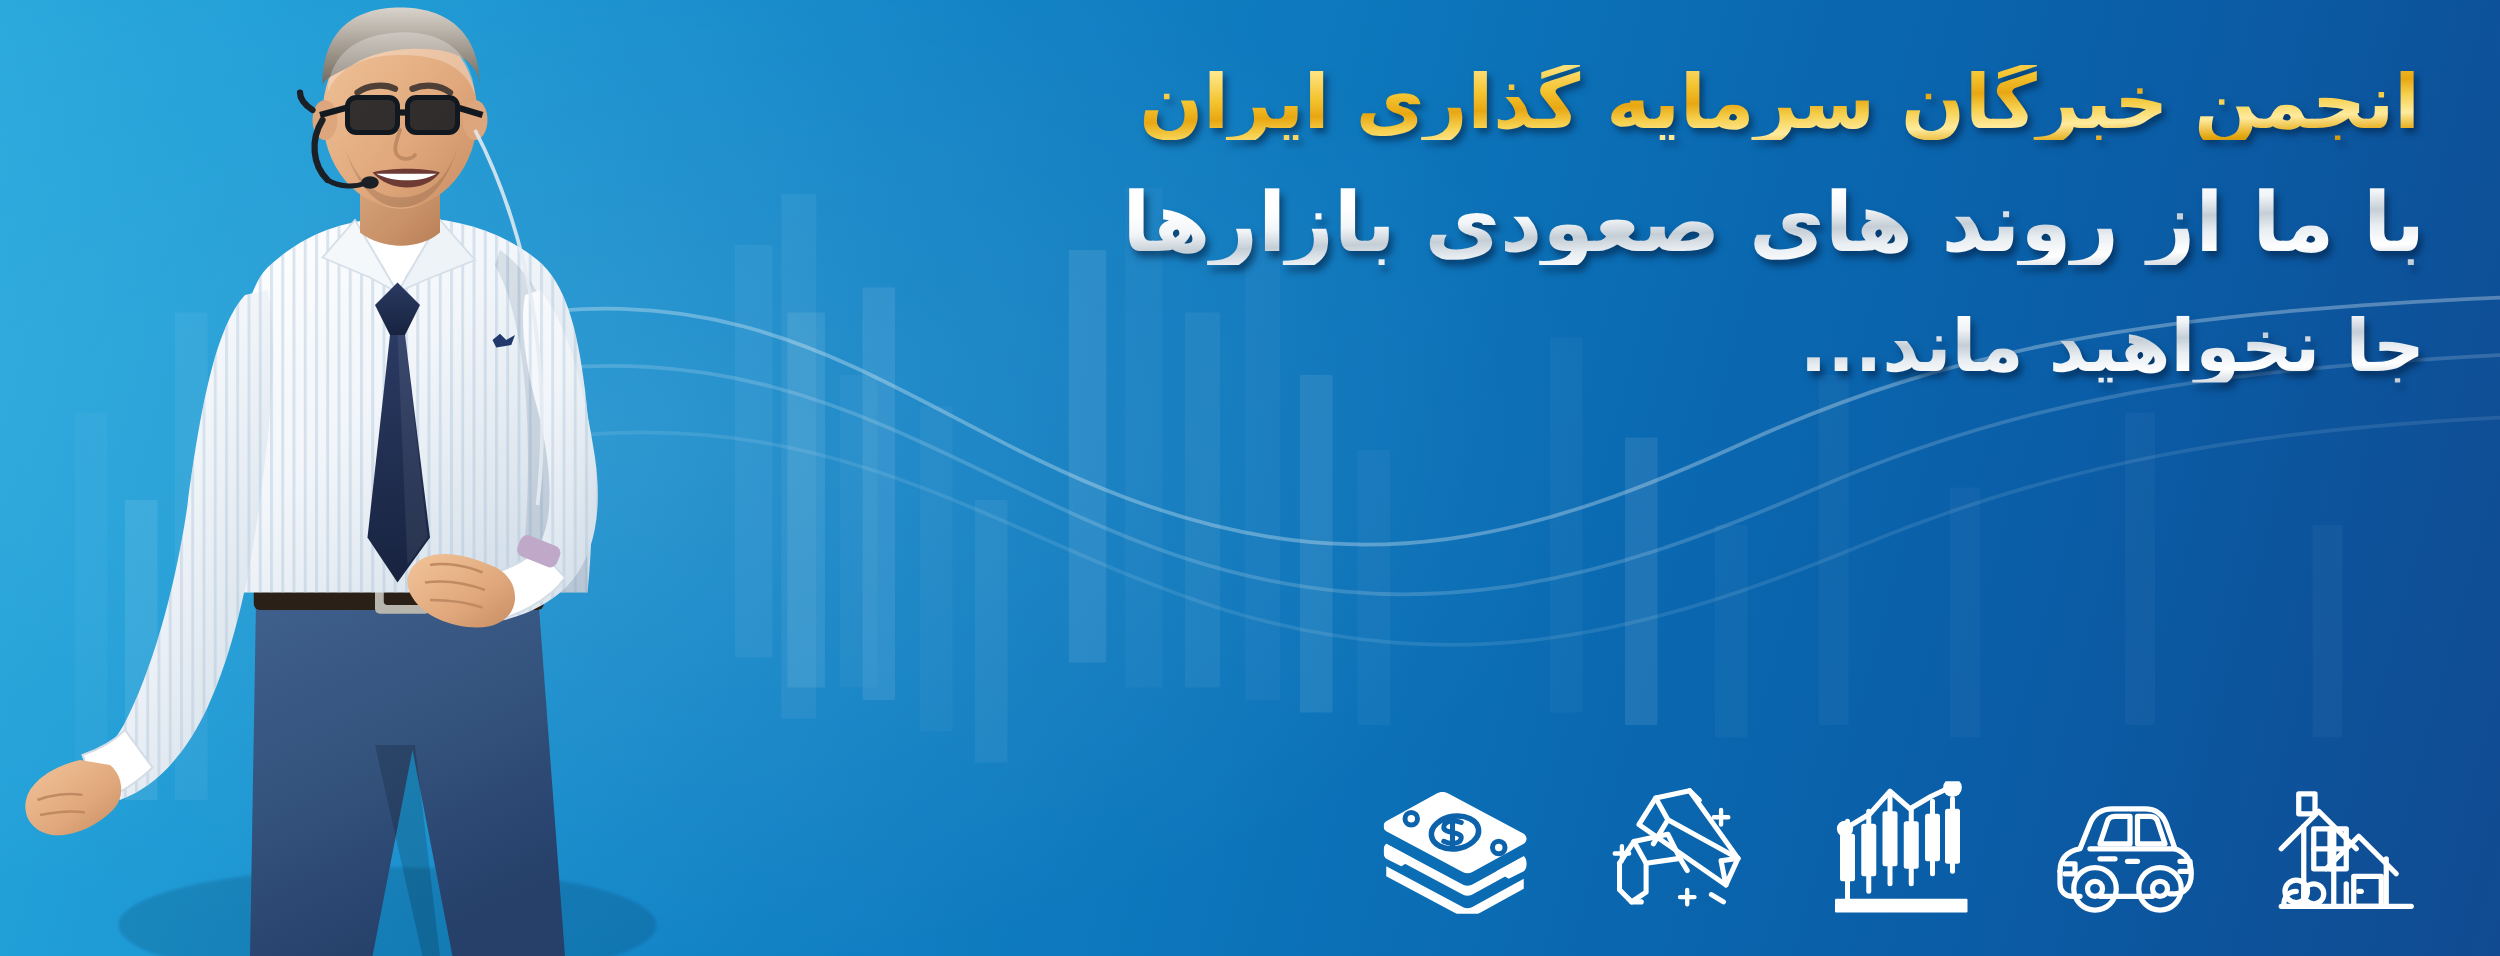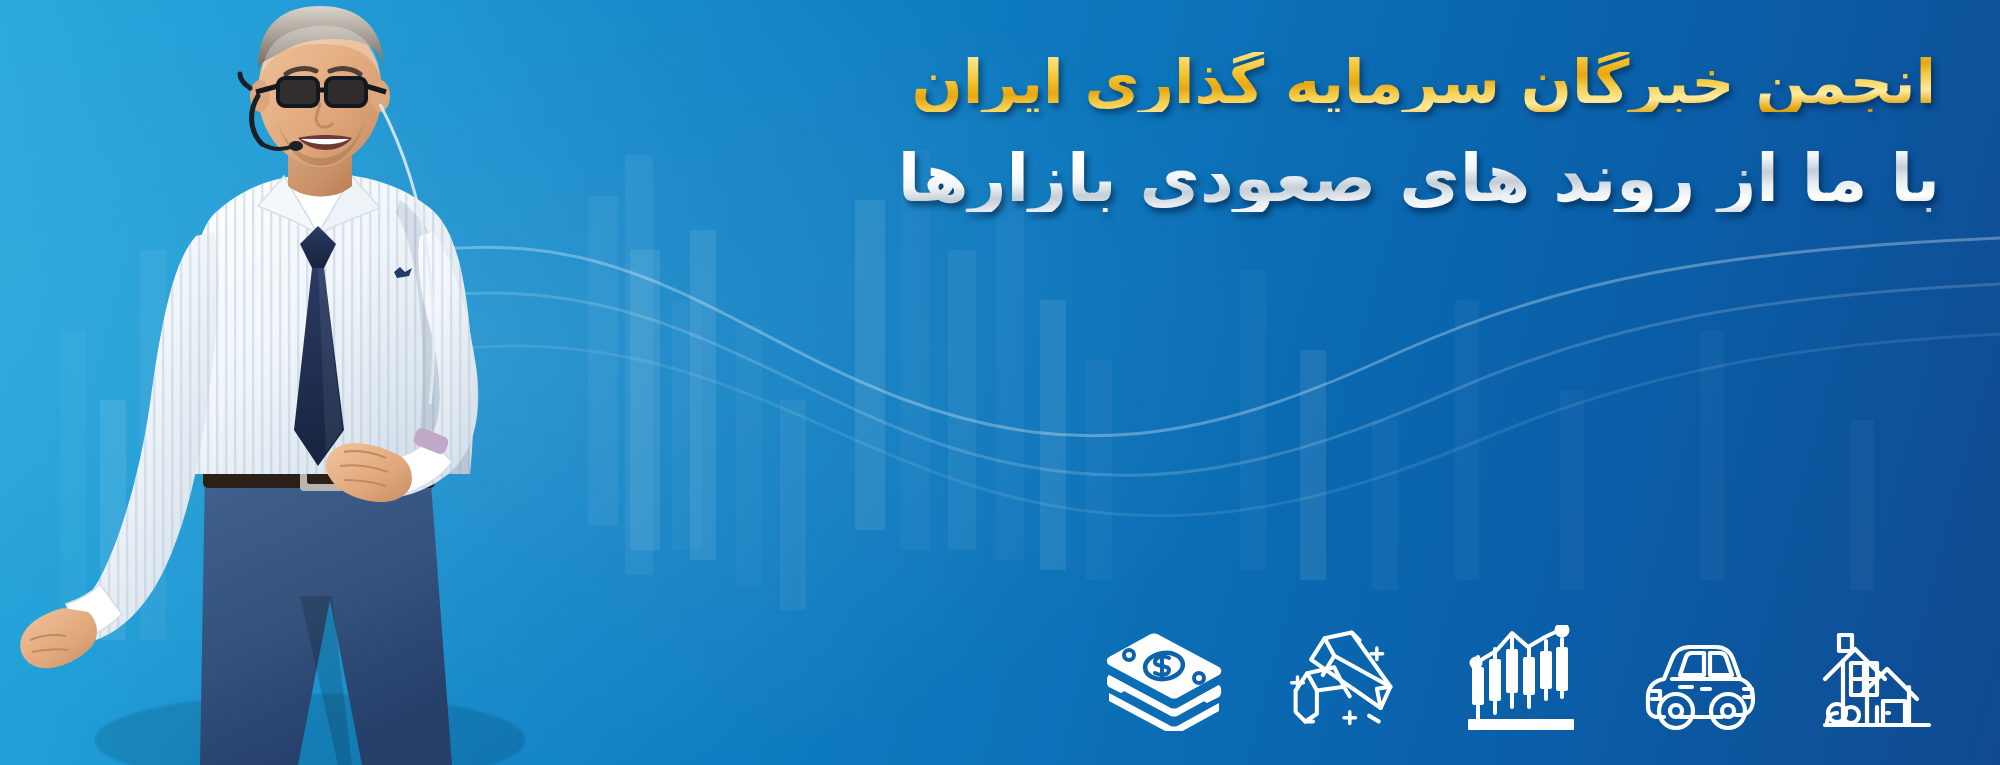--- a/index.html
+++ b/index.html
@@ -306,20 +306,21 @@
     <path d="M262,144 C272,150 284,150 294,146" stroke="#1b1f26" stroke-width="4" fill="none" stroke-linecap="round"></path>
     <ellipse cx="296" cy="146" rx="7" ry="5" fill="#1b1f26"></ellipse>
     <path d="M250,88 C244,84 240,80 240,74" stroke="#1b1f26" stroke-width="5" fill="none" stroke-linecap="round"></path>
 
     <path d="M380,104 C402,146 420,200 428,258 C436,318 434,370 430,404" stroke="#e6ecf2" stroke-width="3" fill="none" opacity="0.85"></path>
   </svg>
 
   <div class="headlines">
     <span class="hl hl-1">انجمن خبرگان سرمایه گذاری ایران</span>
     <span class="hl hl-2">با ما از روند های صعودی بازارها</span>
+    <span class="hl hl-3">جا نخواهید ماند...</span>
   </div>
 
   <div class="icon-row">
 
     <div class="icon-item">
       <svg width="112" height="106" viewBox="0 0 112 106" fill="none" stroke="#ffffff" stroke-width="4.2" stroke-linecap="round" stroke-linejoin="round">
         <path d="M4 54 L34 24 L64 54"></path>
         <path d="M22 36 L22 98"></path>
         <path d="M46 40 L46 98"></path>
         <rect x="18" y="10" width="13" height="16"></rect>

